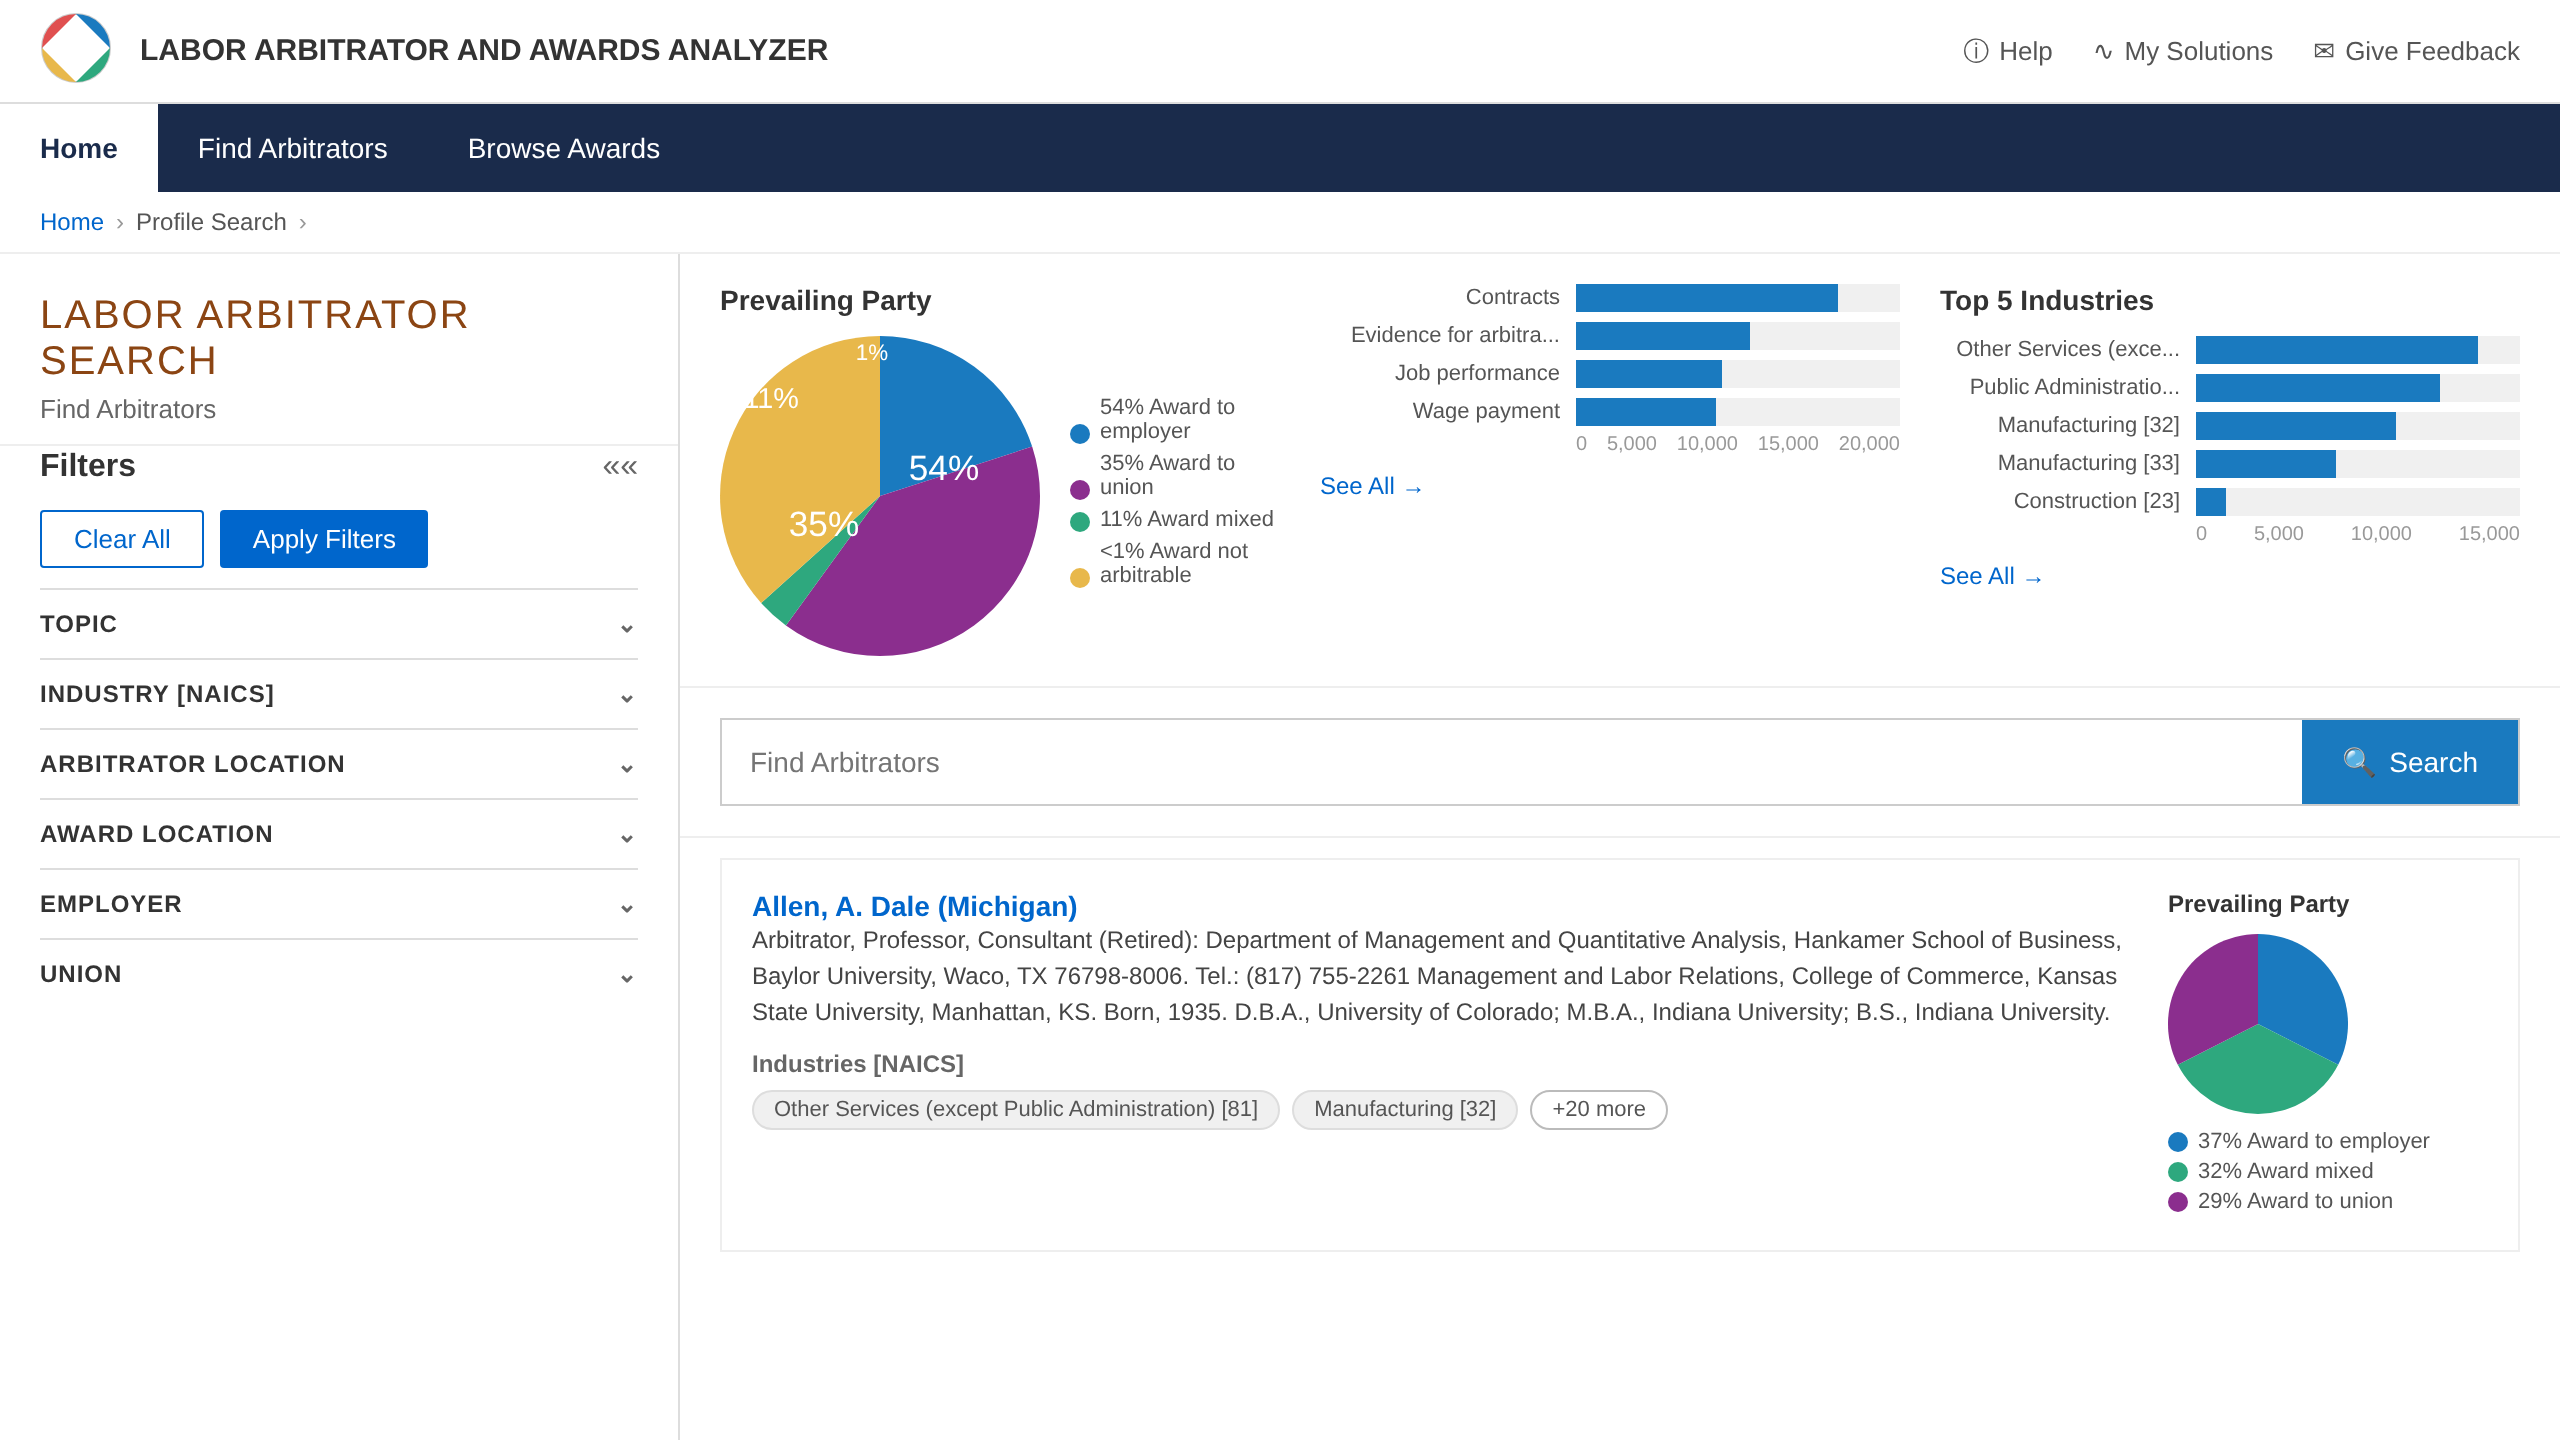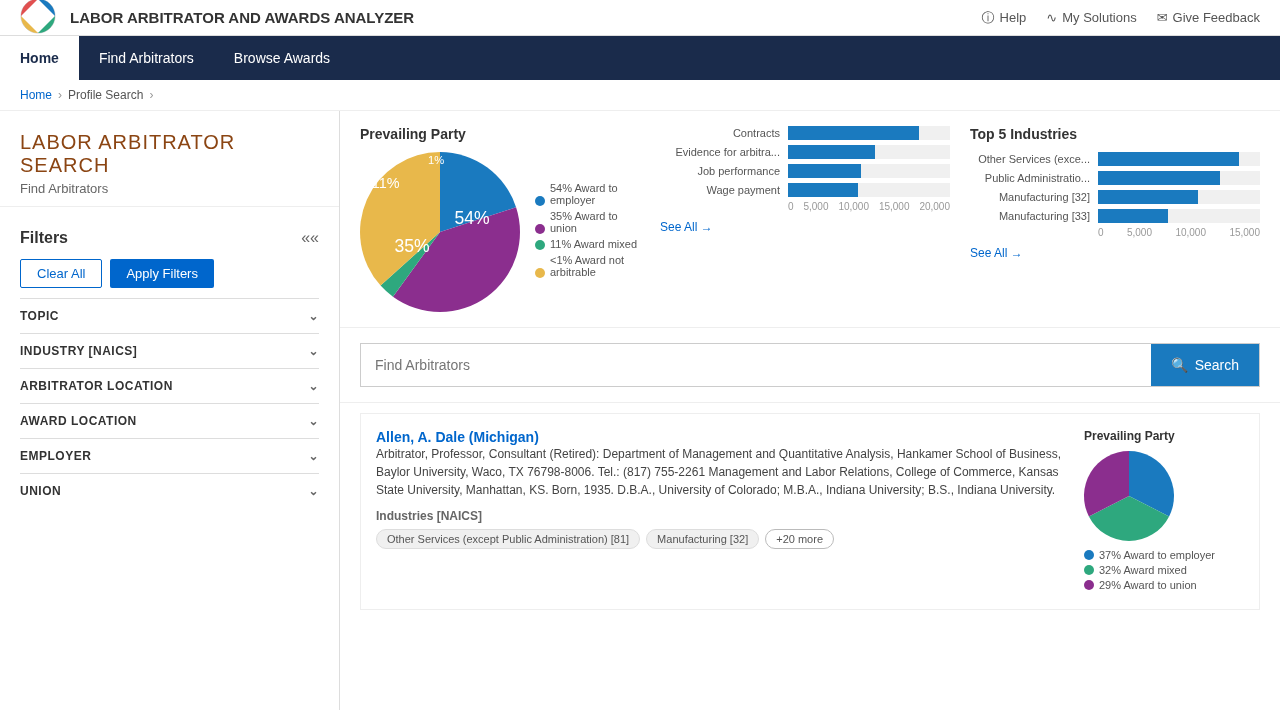--- a/index.html
+++ b/index.html
@@ -5,21 +5,21 @@
     * { box-sizing: border-box; margin: 0; padding: 0; }
     body { font-family: Arial, sans-serif; font-size: 13px; background: #fff; color: #333; }
 
     
     .top-bar {
       background: #fff;
       border-bottom: 1px solid #ddd;
       display: flex;
       align-items: center;
       padding: 0 20px;
-      height: 36px;
+      height: 52px;
     }
     .top-bar .logo {
       width: 36px;
       height: 36px;
       margin-right: 14px;
     }
     .top-bar .app-title {
       font-size: 15px;
       font-weight: bold;
       color: #333;
@@ -104,21 +104,21 @@
       text-transform: uppercase;
     }
     .sidebar-subtitle {
       font-size: 13px;
       color: #666;
       margin-top: 4px;
     }
 
     
     .filters-section {
-      padding: 22px 20px;
+      padding: 2px 20px;
       border-top: 1px solid #eee;
     }
     .filters-header {
       display: flex;
       align-items: center;
       justify-content: space-between;
       margin-bottom: 12px;
     }
     .filters-title {
       font-size: 16px;
@@ -588,20 +588,26 @@
             <div class="bar-track">
                 <div class="bar-fill" style="width:62%;"></div>
               </div>
           </div>
           <div class="bar-row">
             <div class="bar-label">Manufacturing [33]</div>
             <div class="bar-track">
                 <div class="bar-fill" style="width:43%;"></div>
               </div>
           </div>
+          <div class="bar-row">
+            <div class="bar-label">Construction [23]</div>
+            <div class="bar-track">
+                <div class="bar-fill" style="width:9%;"></div>
+              </div>
+          </div>
         </div>
         <div class="bar-axis">
           <span>0</span>
           <span>5,000</span>
           <span>10,000</span>
           <span>15,000</span>
         </div>
         <a href="#" class="see-all">See All →</a>
       </div>
     </div>

